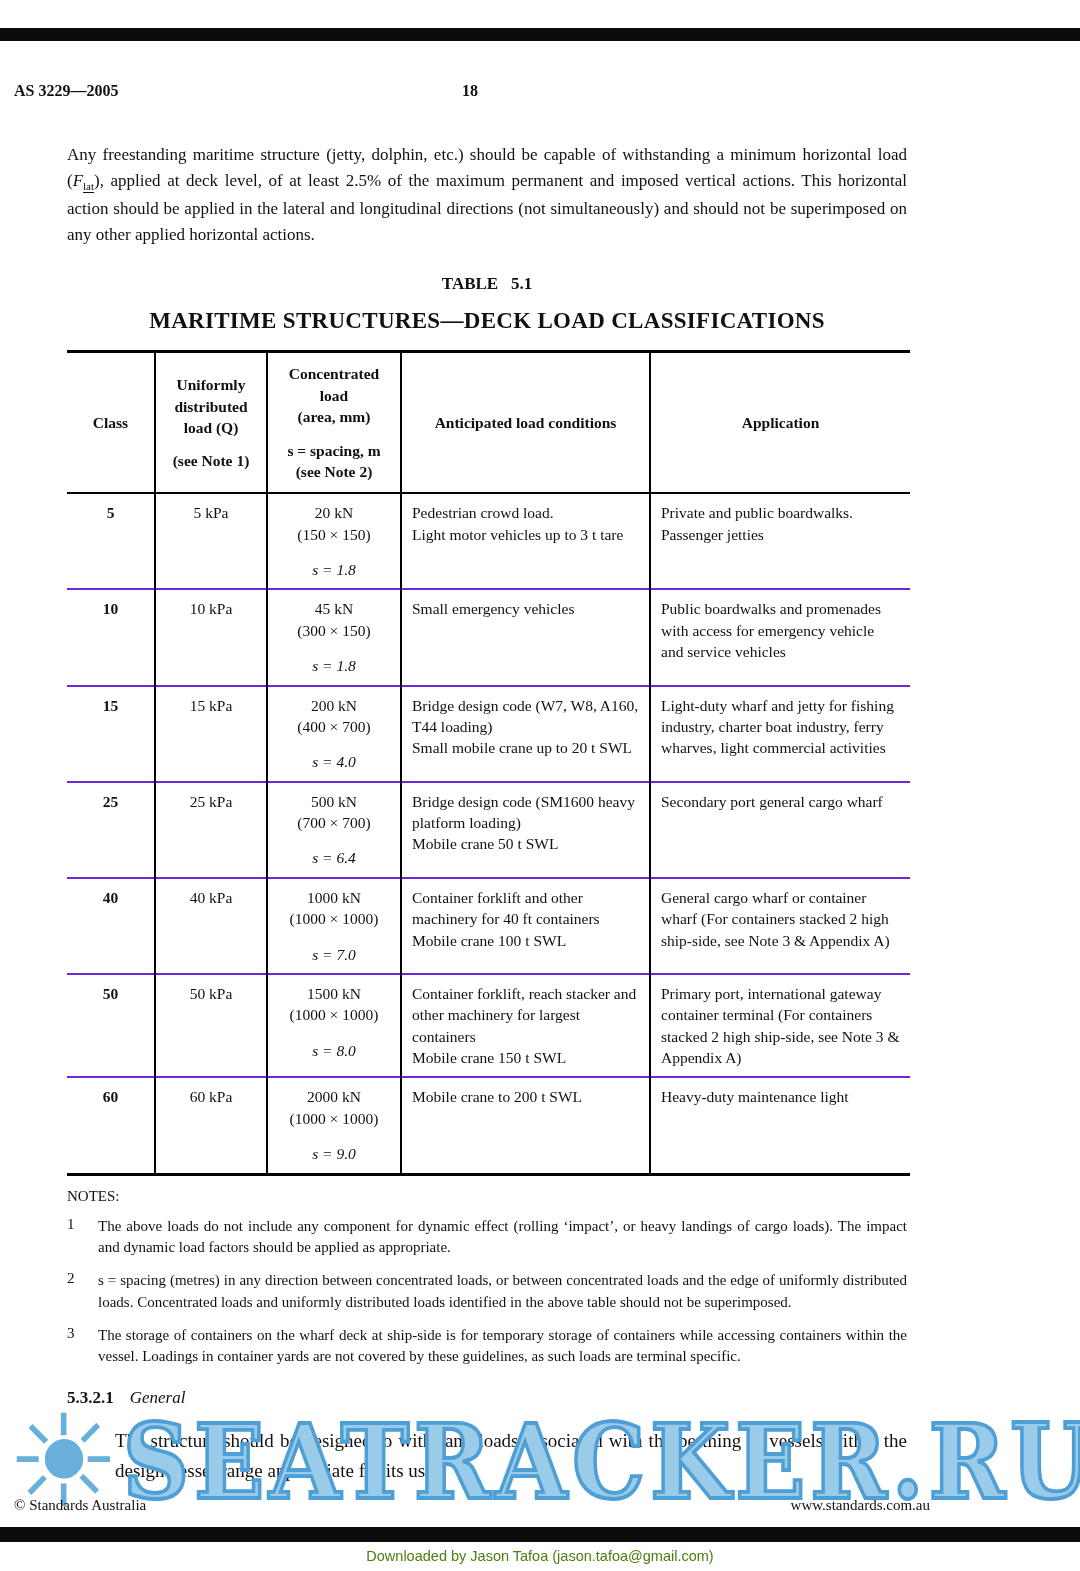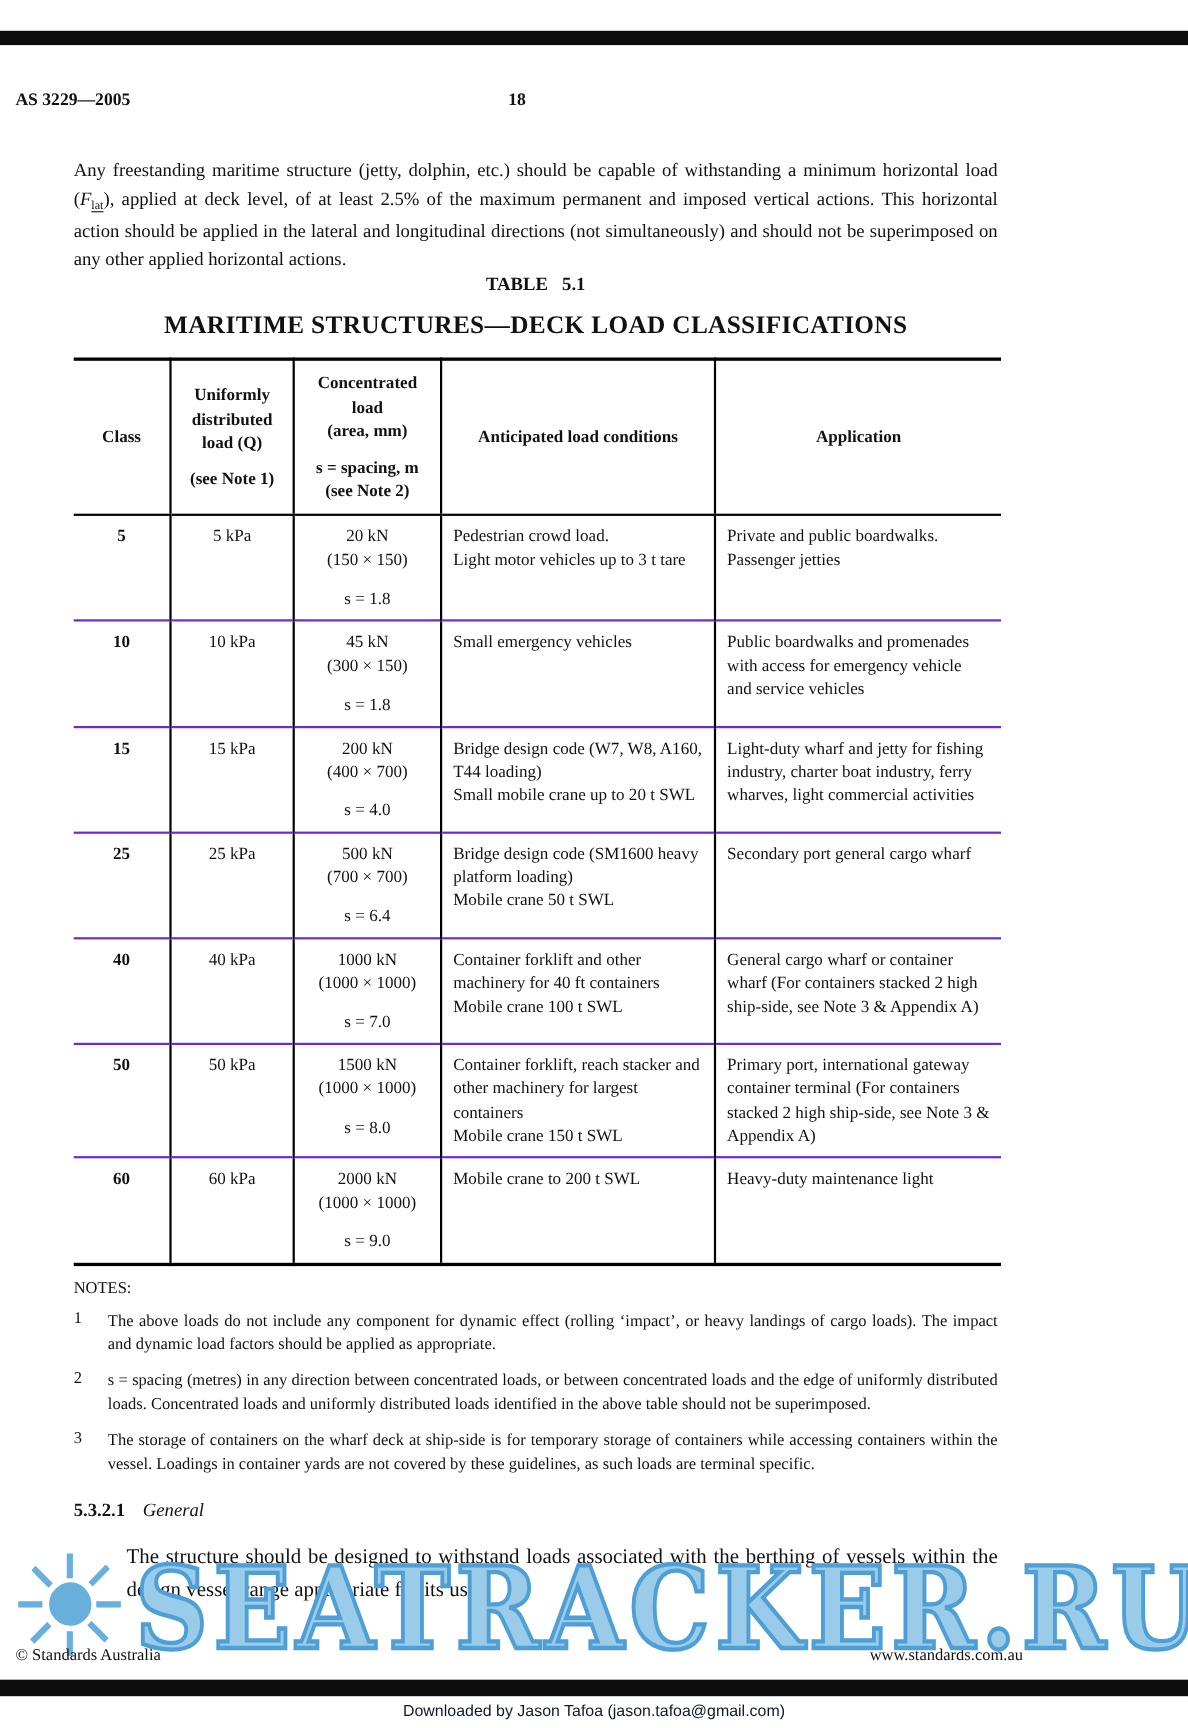--- a/index.html
+++ b/index.html
@@ -31,21 +31,21 @@
   .content {
     position: absolute; top: 142px; left: 67px; width: 840px;
   }
 
   .intro {
     font-size: 17px; line-height: 1.55; text-align: justify;
   }
   .intro sub { font-size: 11px; text-decoration: underline; }
 
   .table-title {
-    text-align: center; font-weight: bold;
+    margin-top: 26px; text-align: center; font-weight: bold;
     font-size: 17px; white-space: pre;
   }
   .table-subtitle {
     margin-top: 14px; text-align: center; font-weight: bold;
     font-size: 23px; letter-spacing: 0.3px;
   }
 
   table.load-table {
     margin-top: 16px;
     width: 843px;
@@ -70,21 +70,21 @@
   .load-table th + th, .load-table td + td { border-left: 2px solid #000; }
   .load-table tbody tr { border-top: 2px solid #6d28d9; }
   .load-table tbody tr:first-child { border-top: none; }
 
   .c-class { text-align: center; font-weight: bold; }
   .c-udl   { text-align: center; }
   .c-conc  { text-align: center; }
   .c-cond, .c-app { text-align: left; }
 
   .pre { white-space: pre-line; }
-  .s-line { margin-top: 14px; }
+  .s-line { margin-top: 14px; font-style: italic; }
   .hdr-gap { margin-top: 12px; }
 
   .notes { margin-top: 12px; font-size: 15px; }
   .notes-label { margin-top: 8px; }
   .note { display: flex; margin-top: 11px; }
   .note-num { flex: 0 0 31px; }
   .note-text { flex: 1; text-align: justify; line-height: 1.45; }
 
   .sec-heading {
     margin-top: 24px; font-size: 17px; font-weight: bold;
@@ -130,21 +130,21 @@
     position: absolute; right: 150px; top: 1497px; font-size: 15px; z-index: 4;
   }
   .bottom-bar {
     position: absolute; top: 1527px; left: 0;
     width: 100%; height: 15px; background: #0c0c0c; z-index: 6;
   }
   .downloaded {
     position: absolute; top: 1548px; left: 0; width: 100%;
     text-align: center;
     font-family: "Liberation Sans", sans-serif;
-    font-size: 14.5px; color: #0f172a; z-index: 6;
+    font-size: 14.5px; color: #4d7c0f; z-index: 6;
   }
 </style>
 </head>
 <body>
 
 <div class="page">
 
   <div class="top-bar"></div>
 
   <div class="running-header">

